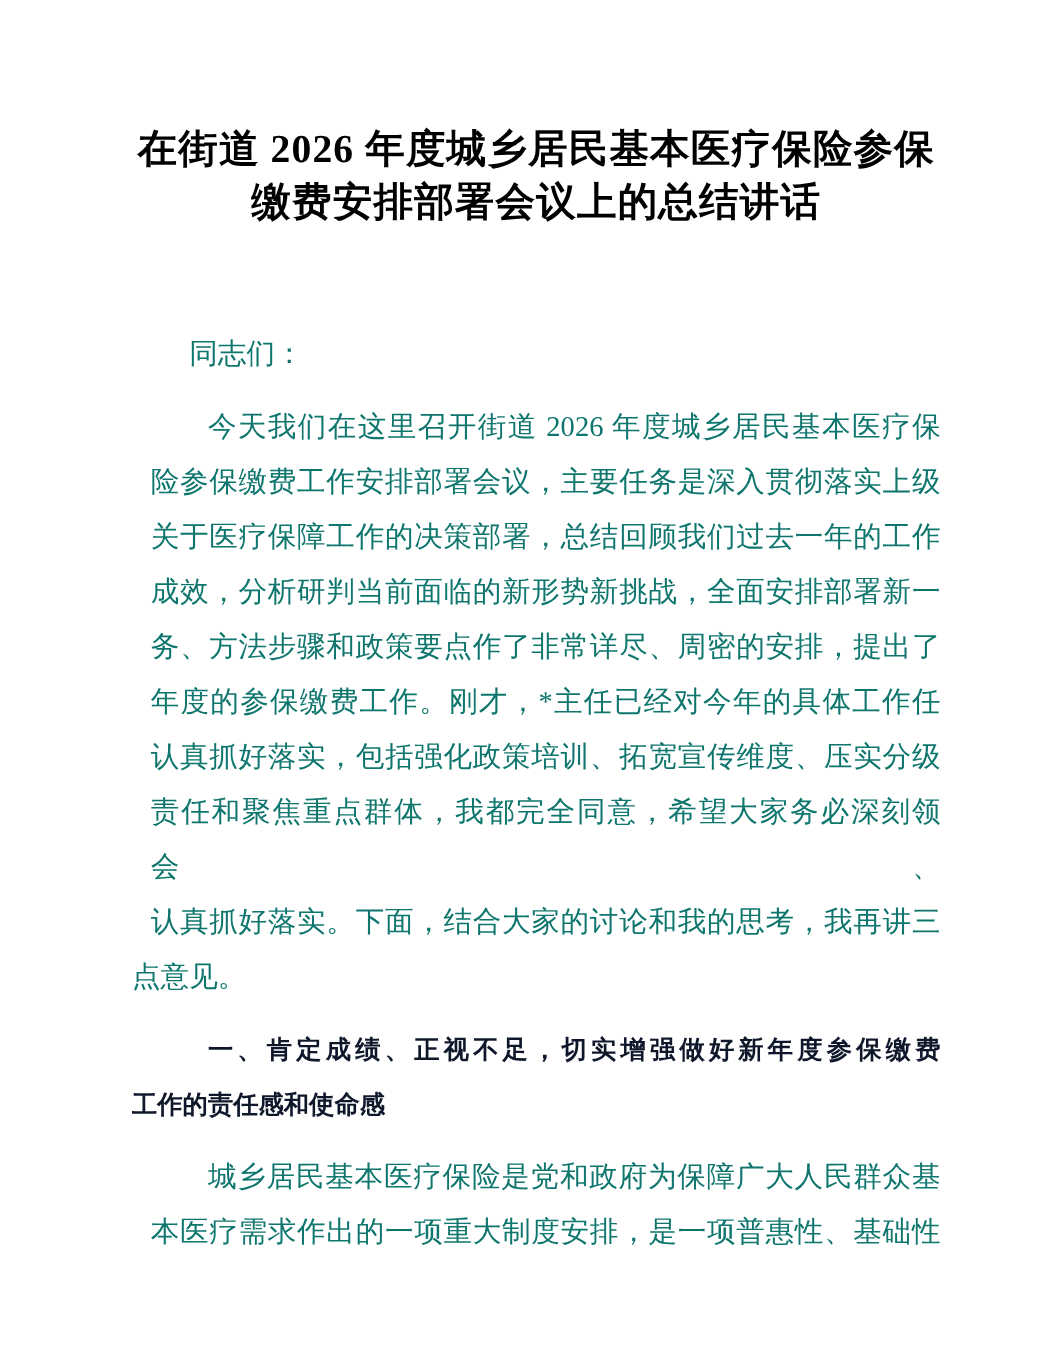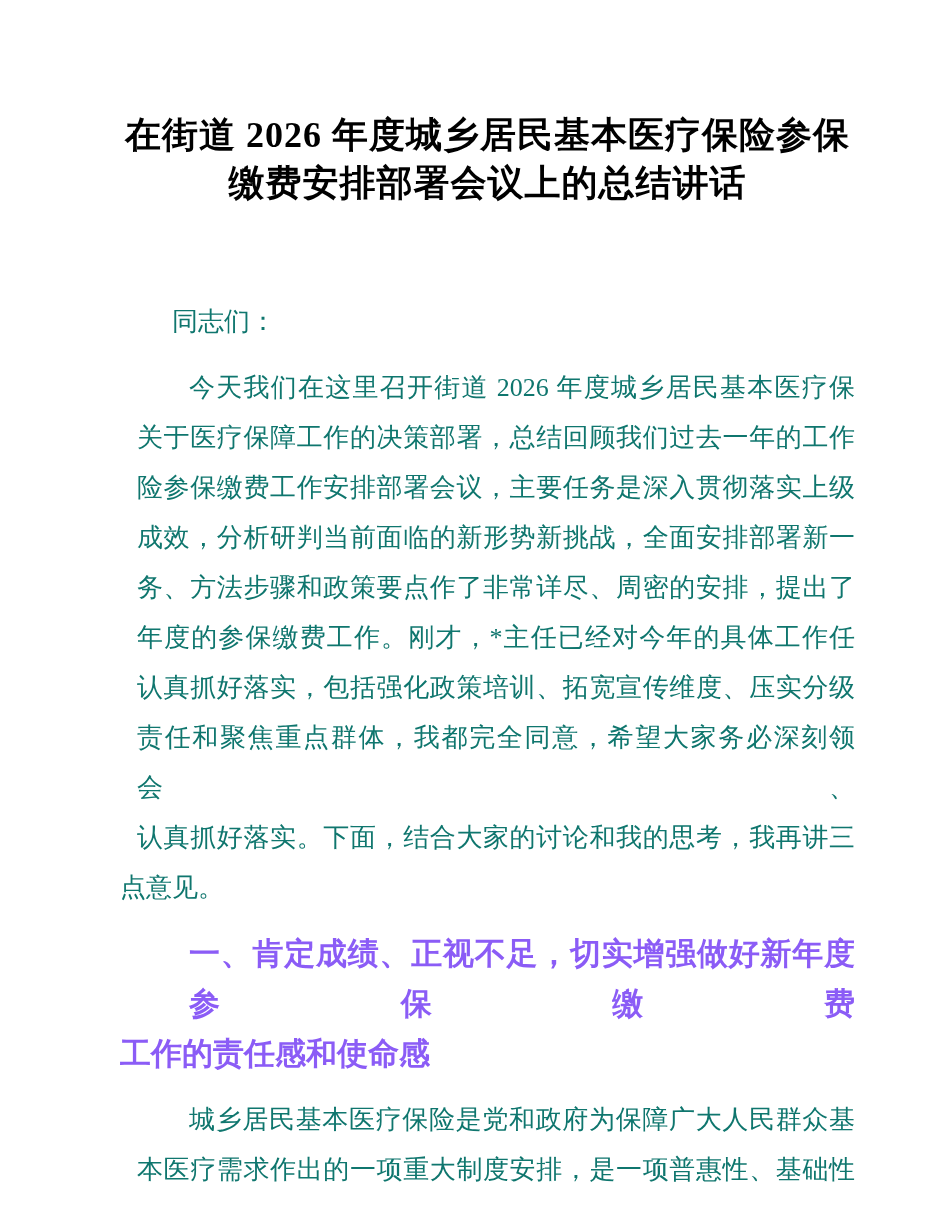--- a/index.html
+++ b/index.html
@@ -35,23 +35,23 @@
   .para.body {
     font-family: "Liberation Serif", serif;
     font-weight: 400;
     font-size: 26px;
     line-height: 50px;
     color: #0f766e;
   }
   .para.heading {
     font-family: "Liberation Sans", sans-serif;
     font-weight: 700;
-    font-size: 31px;
+    font-size: 23px;
     line-height: 50px;
-    color: #8b5cf6;
+    color: #0f172a;
   }
   .line {
     white-space: nowrap;
   }
   .line.fill {
     white-space: normal;
     text-align: justify;
     text-align-last: justify;
     margin-left: 17px;
   }
@@ -67,22 +67,22 @@
     <div class="doc-title">
       <div class="title-line">在街道 2026 年度城乡居民基本医疗保险参保</div>
       <div class="title-line">缴费安排部署会议上的总结讲话</div>
     </div>
     <div class="paragraphs">
         <div class="para body">
           <div class="line indent">同志们：</div>
         </div>
         <div class="para body">
           <div class="line fill indent">今天我们在这里召开街道 2026 年度城乡居民基本医疗保</div>
+          <div class="line fill">险参保缴费工作安排部署会议，主要任务是深入贯彻落实上级</div>
           <div class="line fill">关于医疗保障工作的决策部署，总结回顾我们过去一年的工作</div>
-          <div class="line fill">险参保缴费工作安排部署会议，主要任务是深入贯彻落实上级</div>
           <div class="line fill">成效，分析研判当前面临的新形势新挑战，全面安排部署新一</div>
           <div class="line fill">务、方法步骤和政策要点作了非常详尽、周密的安排，提出了</div>
           <div class="line fill">年度的参保缴费工作。刚才，*主任已经对今年的具体工作任</div>
           <div class="line fill">认真抓好落实，包括强化政策培训、拓宽宣传维度、压实分级</div>
           <div class="line fill">责任和聚焦重点群体，我都完全同意，希望大家务必深刻领会、</div>
           <div class="line fill">认真抓好落实。下面，结合大家的讨论和我的思考，我再讲三</div>
           <div class="line">点意见。</div>
         </div>
         <div class="para heading">
           <div class="line fill indent">一、肯定成绩、正视不足，切实增强做好新年度参保缴费</div>

